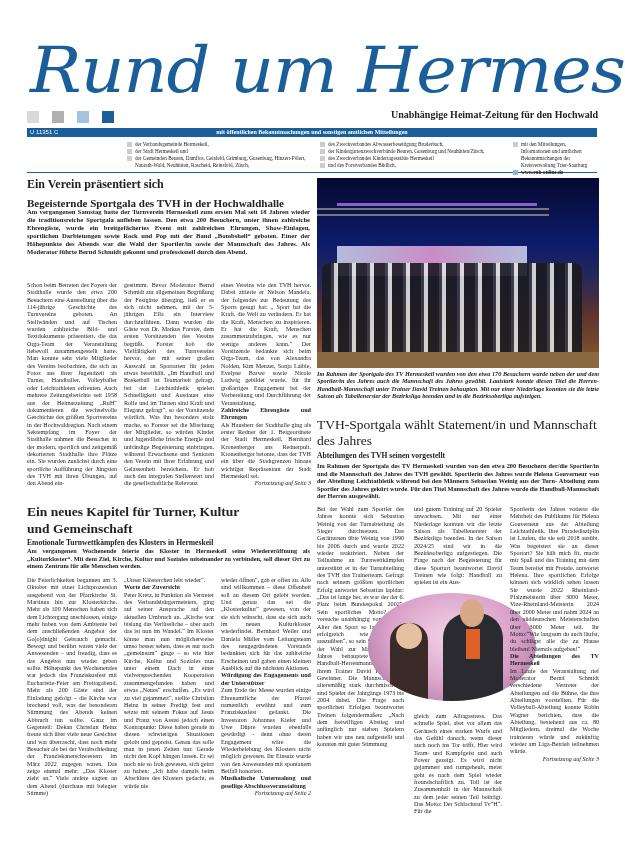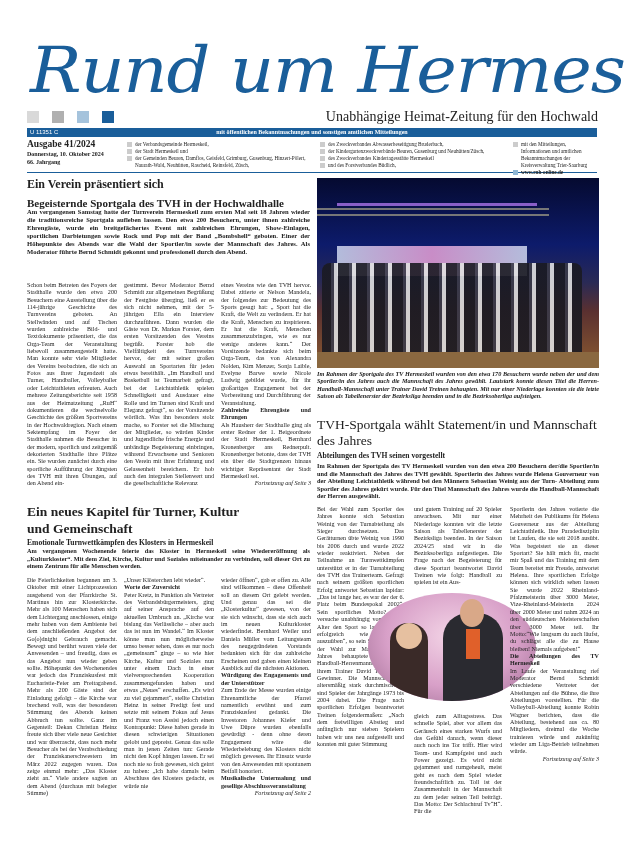--- a/index.html
+++ b/index.html
@@ -2,21 +2,21 @@
 <html><head>
 <meta charset="utf-8">
 <style>
 *{box-sizing:border-box;margin:0;padding:0}
 html,body{width:625px;height:852px;background:#fff;overflow:hidden}
 body{font-family:"Liberation Serif","DejaVu Serif",serif;color:#222;position:relative}
 .mast{position:absolute;left:30px;top:30px;width:570px;height:80px;}
 .mast-title{font-family:"DejaVu Serif",serif;font-style:italic;font-size:64px;color:#1a5e9a;letter-spacing:-1px;line-height:80px;white-space:nowrap;transform:scaleX(1.07);transform-origin:left;font-weight:normal}
 .squares{position:absolute;left:27px;top:111px;display:flex;gap:13px}
 .squares span{width:12px;height:12px;display:block}
-.subtitle{position:absolute;right:27px;top:109px;font-size:14px;font-weight:normal;color:#222}
+.subtitle{position:absolute;right:27px;top:109px;font-size:10px;font-weight:bold;color:#222}
 .bar{position:absolute;left:27px;top:128px;width:570px;height:9px;background:#1a5e9a;color:#fff;font-size:6px;line-height:9px}
 .bar .code{position:absolute;left:3px;font-family:"Liberation Sans",sans-serif}
 .bar .mid{position:absolute;left:0;right:0;text-align:center;font-weight:bold}
 .info{position:absolute;top:139px;left:27px;width:570px;height:34px;border-bottom:1px solid #1a5e9a;font-size:5.2px;line-height:7px}
 .issue{position:absolute;left:0;top:2px;width:100px}
 .issue .no{font-size:9.5px;font-weight:bold}
 .issue .d{font-size:6px;font-weight:bold;margin-top:2px;line-height:8px}
 .ilist{position:absolute;top:2px}
 .ilist div{padding-left:8px;position:relative}
 .ilist div:before{content:"";position:absolute;left:0;top:1px;width:5px;height:5px;background:#ccc}
@@ -42,25 +42,20 @@
   <span style="background:#a5c3dc"></span>
   <span style="background:#1a5e9a"></span>
 </div>
 <div class="subtitle">Unabhängige Heimat-Zeitung für den Hochwald</div>
 <div class="bar">
   <span class="code">U 11351 C</span>
   <span class="mid">mit öffentlichen Bekanntmachungen und sonstigen amtlichen Mitteilungen</span>
 </div>
 
 <div class="info">
-  <div class="issue">
-    <div class="no">Ausgabe 41/2024</div>
-    <div class="d">Donnerstag, 10. Oktober 2024</div>
-    <div class="d" style="margin-top:0">66. Jahrgang</div>
-  </div>
   <div class="ilist" style="left:100px;width:190px">
     <div>der Verbandsgemeinde Hermeskeil,</div>
     <div>der Stadt Hermeskeil und</div>
     <div>der Gemeinden Beuren, Damflos, Geisfeld, Grimburg, Gusenburg, Hinzert-Pölert, Naurath-Wald, Neuhütten, Rascheid, Reinsfeld, Züsch,</div>
   </div>
   <div class="ilist" style="left:293px;width:190px">
     <div>des Zweckverbandes Abwasserbeseitigung Bruderbach,</div>
     <div>der Kindergartenzweckverbände Beuren, Gusenburg und Neuhütten/Züsch,</div>
     <div>des Zweckverbandes Kindertagesstätte Hermeskeil</div>
     <div>und des Forstverbandes Büdlich,</div>

